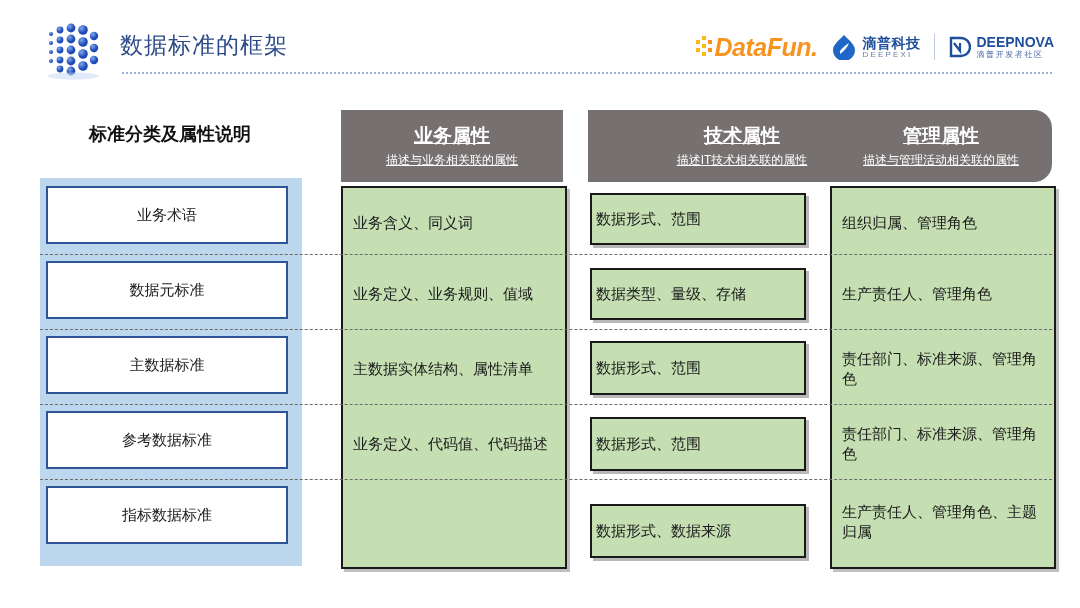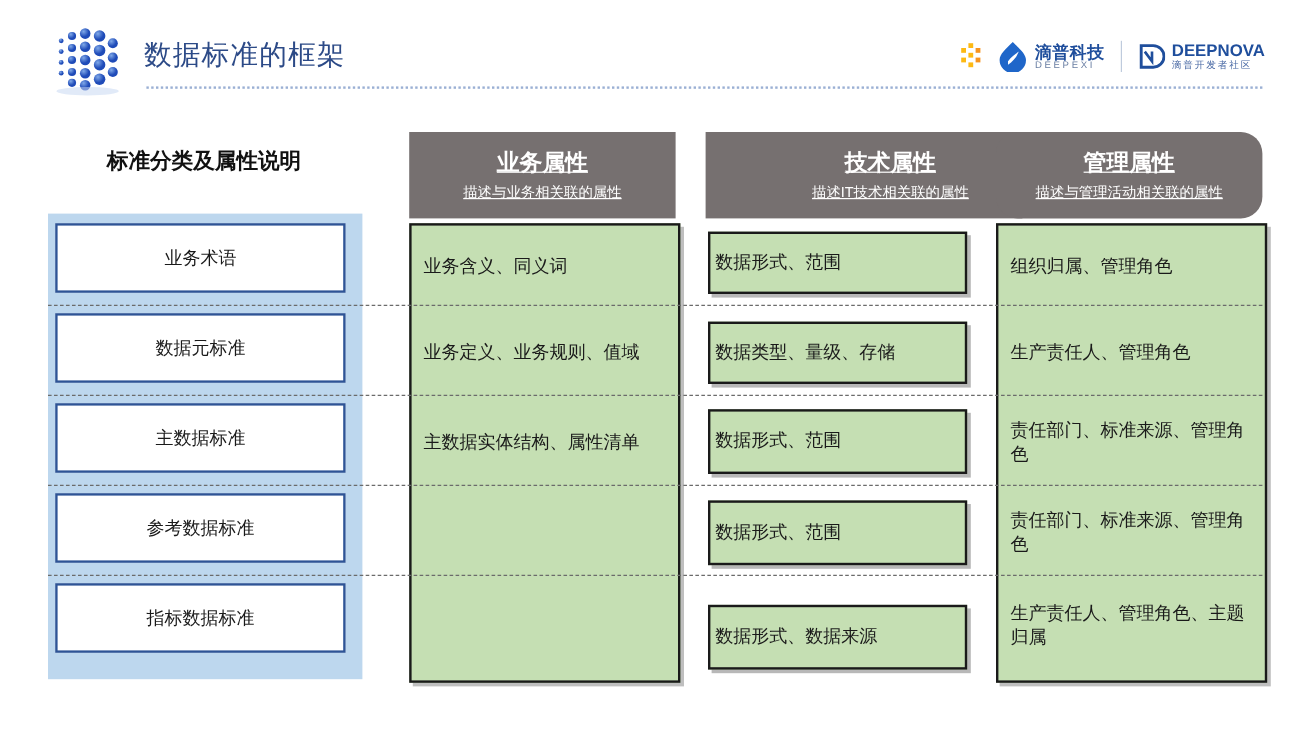--- a/index.html
+++ b/index.html
@@ -223,20 +223,21 @@
     <div class="brand-datafun">
       <span class="df-dots">
         <i style="left:0;top:4px"></i>
           <i style="left:0;top:12px"></i>
         <i style="left:6px;top:0"></i>
           <i style="left:6px;top:8px"></i>
           <i style="left:6px;top:16px"></i>
         <i style="left:12px;top:4px;background:#f7931e"></i>
           <i style="left:12px;top:12px;background:#f7931e"></i>
       </span>
+      <span>DataFun.</span>
     </div>
 
     <div class="brand-deepexi">
       <span class="deepexi-mark">
         <svg width="26" height="26" viewBox="0 0 26 26">
           <path d="M13 1 C19 7 24 11 24 16 A11 11 0 0 1 2 16 C2 11 7 7 13 1 Z" fill="#1f66c9"></path>
           <path d="M9 17 C12 13 15 11 18 9 C16 14 13 17 9 20 Z" fill="#ffffff"></path>
         </svg>
       </span>
       <span class="deepexi-txt">
@@ -283,20 +284,21 @@
 </div>
 <div class="col-head" style="left:830px; width:222px;border-radius:18px;">
   <div class="ch-title">管理属性</div>
   <div class="ch-sub">描述与管理活动相关联的属性</div>
 </div>
 
 <div class="green-col" style="left:341px; width:222px; height:379px;">
   <div class="cell" style="top:2px;  height:66px;">业务含义、同义词</div>
   <div class="cell" style="top:143px;height:75px;">主数据实体结构、属性清单</div>
   <div class="cell" style="top:68px; height:75px;">业务定义、业务规则、值域</div>
+  <div class="cell" style="top:218px;height:75px;">业务定义、代码值、代码描述</div>
 </div>
 
 <div>
   <div class="tech-box" style="left:590px; top:193px; width:216px; height:52px;">数据形式、范围</div>
   <div class="tech-box" style="left:590px; top:268px; width:216px; height:52px;">数据类型、量级、存储</div>
   <div class="tech-box" style="left:590px; top:341px; width:216px; height:54px;">数据形式、范围</div>
   <div class="tech-box" style="left:590px; top:417px; width:216px; height:54px;">数据形式、范围</div>
   <div class="tech-box" style="left:590px; top:504px; width:216px; height:54px;">数据形式、数据来源</div>
 </div>
 

